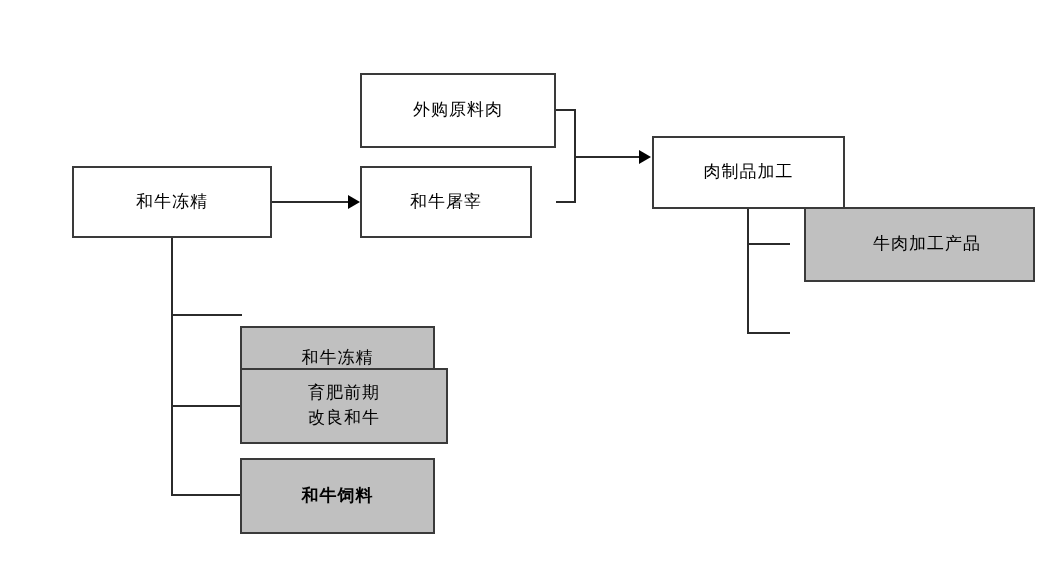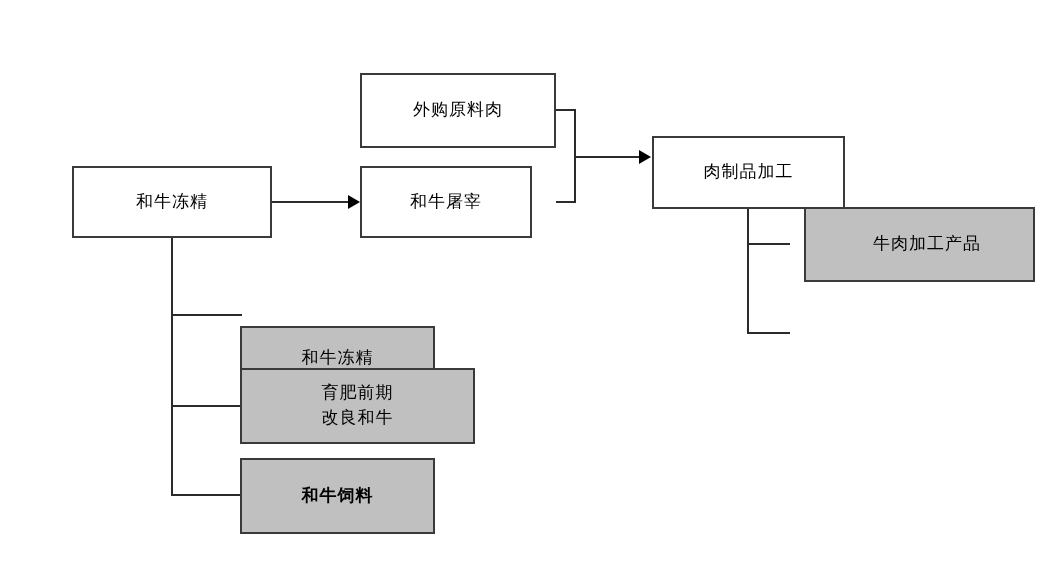--- a/index.html
+++ b/index.html
@@ -83,21 +83,21 @@
   <div class="node white" style="left:72px; top:166px; width:200px; height:72px;">和牛冻精</div>
 
   <div class="node white" style="left:360px; top:73px; width:196px; height:75px;">外购原料肉</div>
 
   <div class="node white" style="left:360px; top:166px; width:172px; height:72px;">和牛屠宰</div>
 
   <div class="node white" style="left:652px; top:136px; width:193px; height:73px;">肉制品加工</div>
 
   <div class="node gray" style="left:240px; top:282px; width:195px; height:64px;margin-top:44px;">和牛冻精</div>
 
-  <div class="node gray" style="left:240px; top:368px; width:235px; height:76px;text-align:right;">育肥前期
+  <div class="node gray" style="left:240px; top:368px; width:208px; height:76px;text-align:right;">育肥前期
 改良和牛</div>
 
   <div class="node gray" style="left:240px; top:458px; width:195px; height:76px;font-weight:bold;">和牛饲料</div>
 
   <div class="node gray" style="left:804px; top:207px; width:231px; height:75px;padding-left:15px;">牛肉加工产品</div>
 
 
 </div>
 
 </body></html>

